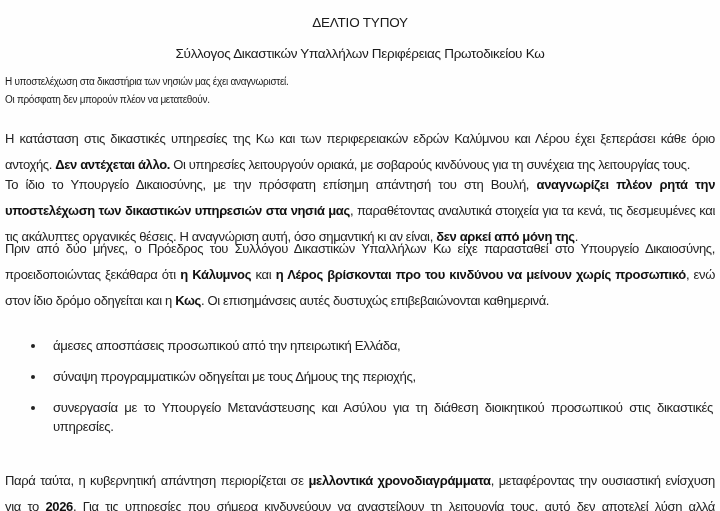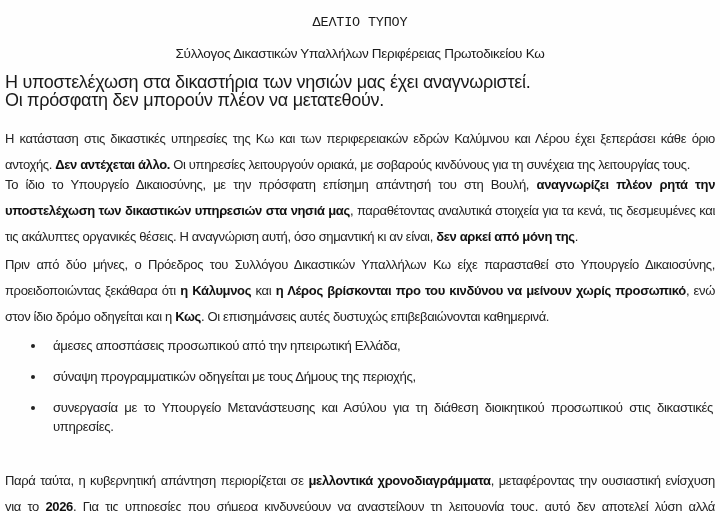--- a/index.html
+++ b/index.html
@@ -24,55 +24,54 @@
       background: #fefefe;
     }
     .title {
       position: absolute;
       top: 15px;
       left: 0;
       width: 720px;
       text-align: center;
       font-size: 13.5px;
       letter-spacing: -0.2px;
-      font-family: Liberation Mono, monospace;
     }
     .subtitle {
       position: absolute;
       top: 46px;
       left: 0;
       width: 720px;
       text-align: center;
       font-size: 13.5px;
       letter-spacing: -0.3px;
     }
     .lead {
       position: absolute;
       top: 73px;
       left: 5px;
       width: 710px;
-      font-size: 18px;
+      font-size: 10px;
       line-height: 18px;
       letter-spacing: -0.3px;
     }
     .lead div { white-space: nowrap; }
     .para {
       position: absolute;
       left: 5px;
       width: 710px;
       font-size: 13px;
       line-height: 26px;
       letter-spacing: -0.35px;
       text-align: justify;
       color: #222;
     }
     .para b { font-weight: bold; color: #111; }
     #p1 { top: 126px; }
     #p2 { top: 172px; }
-    #p3 { top: 252px; }
+    #p3 { top: 236px; }
     #p4 { top: 314px; }
     .bullets {
       position: absolute;
       left: 0;
       top: 337px;
       width: 715px;
       font-size: 13.2px;
       letter-spacing: -0.35px;
       color: #222;
     }

